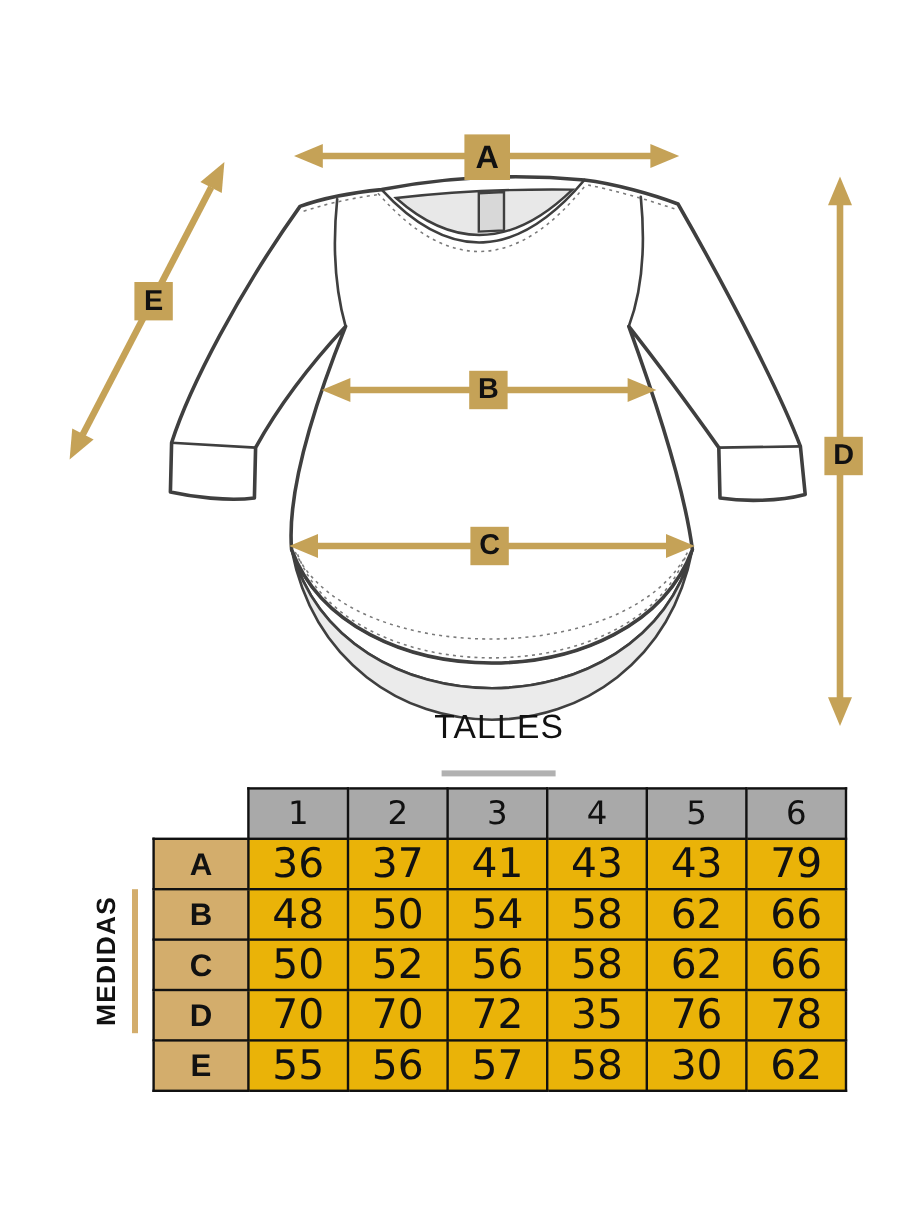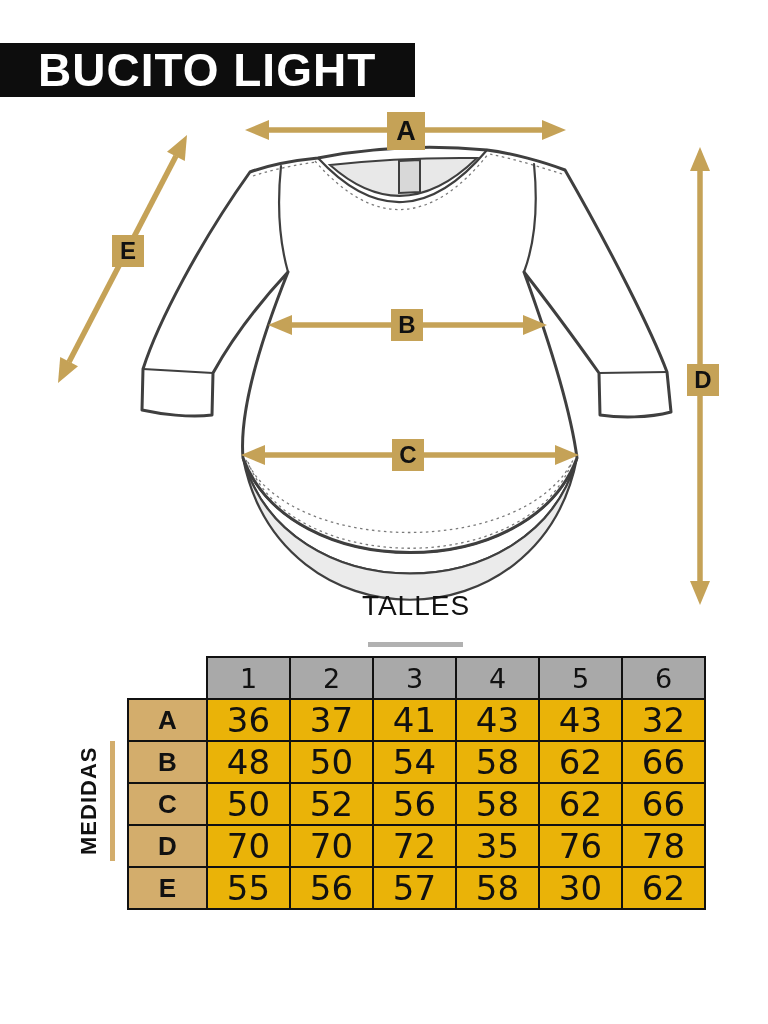--- a/index.html
+++ b/index.html
@@ -67,23 +67,20 @@
               display:flex;justify-content:center;align-items:flex-start;
               clip-path:polygon(0 0,100% 0,100% 100%,50% 70%,0 100%);
               font-weight:bold;font-size:17px;letter-spacing:1px;padding-top:0;}
   .brand-flag span{margin-top:9px;}
 </style>
 </head>
 <body>
 
 <div class="page">
 
-  <div class="title-bar">
-    <span>BUCITO LIGHT</span>
-  </div>
 
   <svg class="diagram-svg" viewBox="0 0 768 520" xmlns="http://www.w3.org/2000/svg">
 
     <path class="fill-white" d="M 243 358 C 290 484 530 484 577 358 C 535 512 285 512 243 358 Z"></path>
     <path class="fill-band" d="M 243 358 C 285 512 535 512 577 358 C 540 547 280 547 243 358 Z"></path>
 
     <path class="garment" d="M 250 72
              C 272 64 298 60 318 58
              Q 400 42 487 50
              C 512 53 544 62 565 70
@@ -162,21 +159,21 @@
       <td class="size-head">5</td>
       <td class="size-head">6</td>
     </tr>
     <tr>
       <td class="row-label">A</td>
       <td class="val">36</td>
       <td class="val">37</td>
       <td class="val">41</td>
       <td class="val">43</td>
       <td class="val">43</td>
-      <td class="val">32</td>
+      <td class="val">79</td>
     </tr>
     <tr>
       <td class="row-label">B</td>
       <td class="val">48</td>
       <td class="val">50</td>
       <td class="val">54</td>
       <td class="val">58</td>
       <td class="val">62</td>
       <td class="val">66</td>
     </tr>

